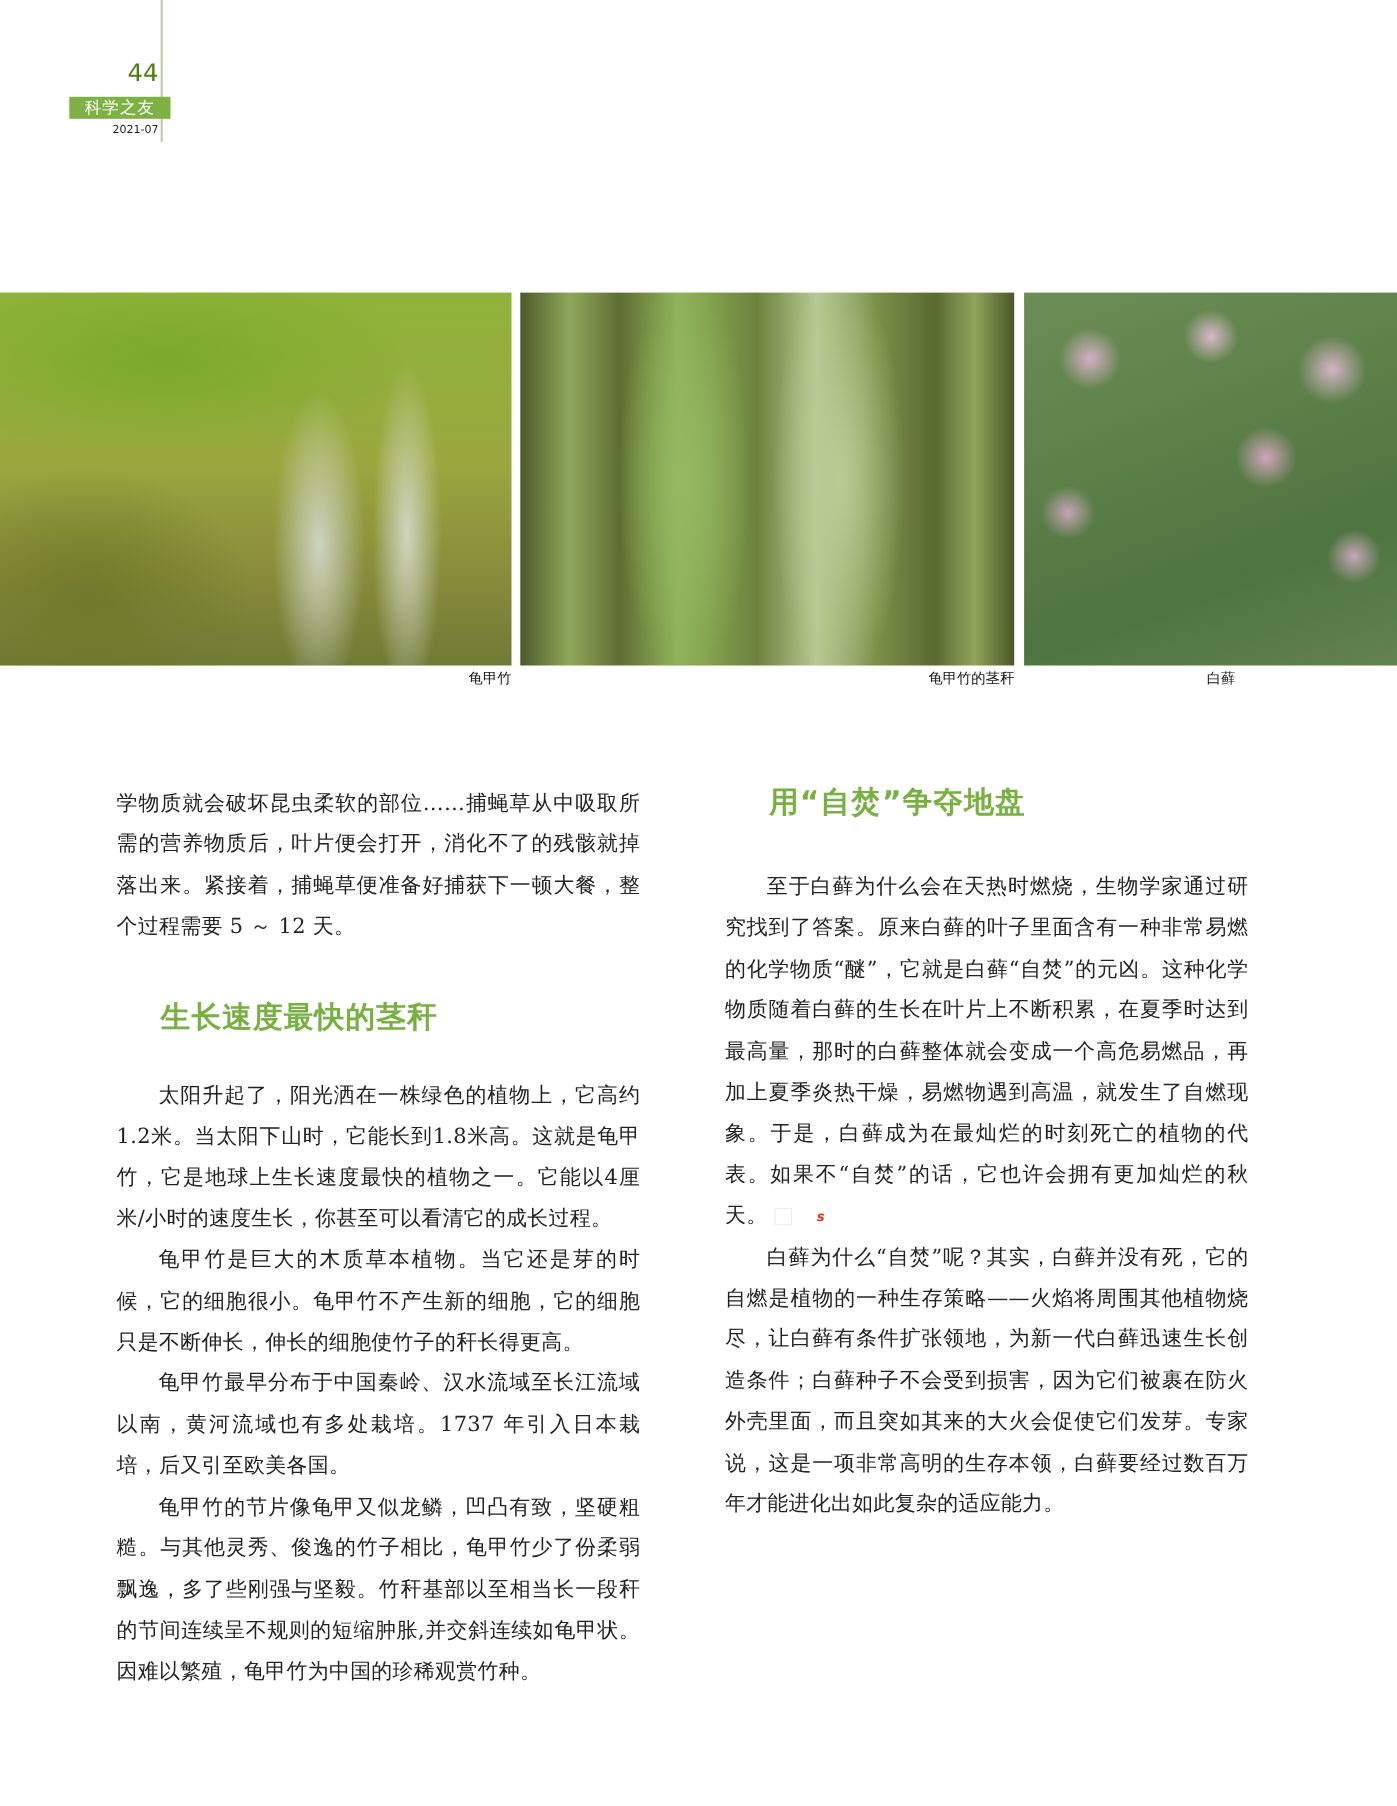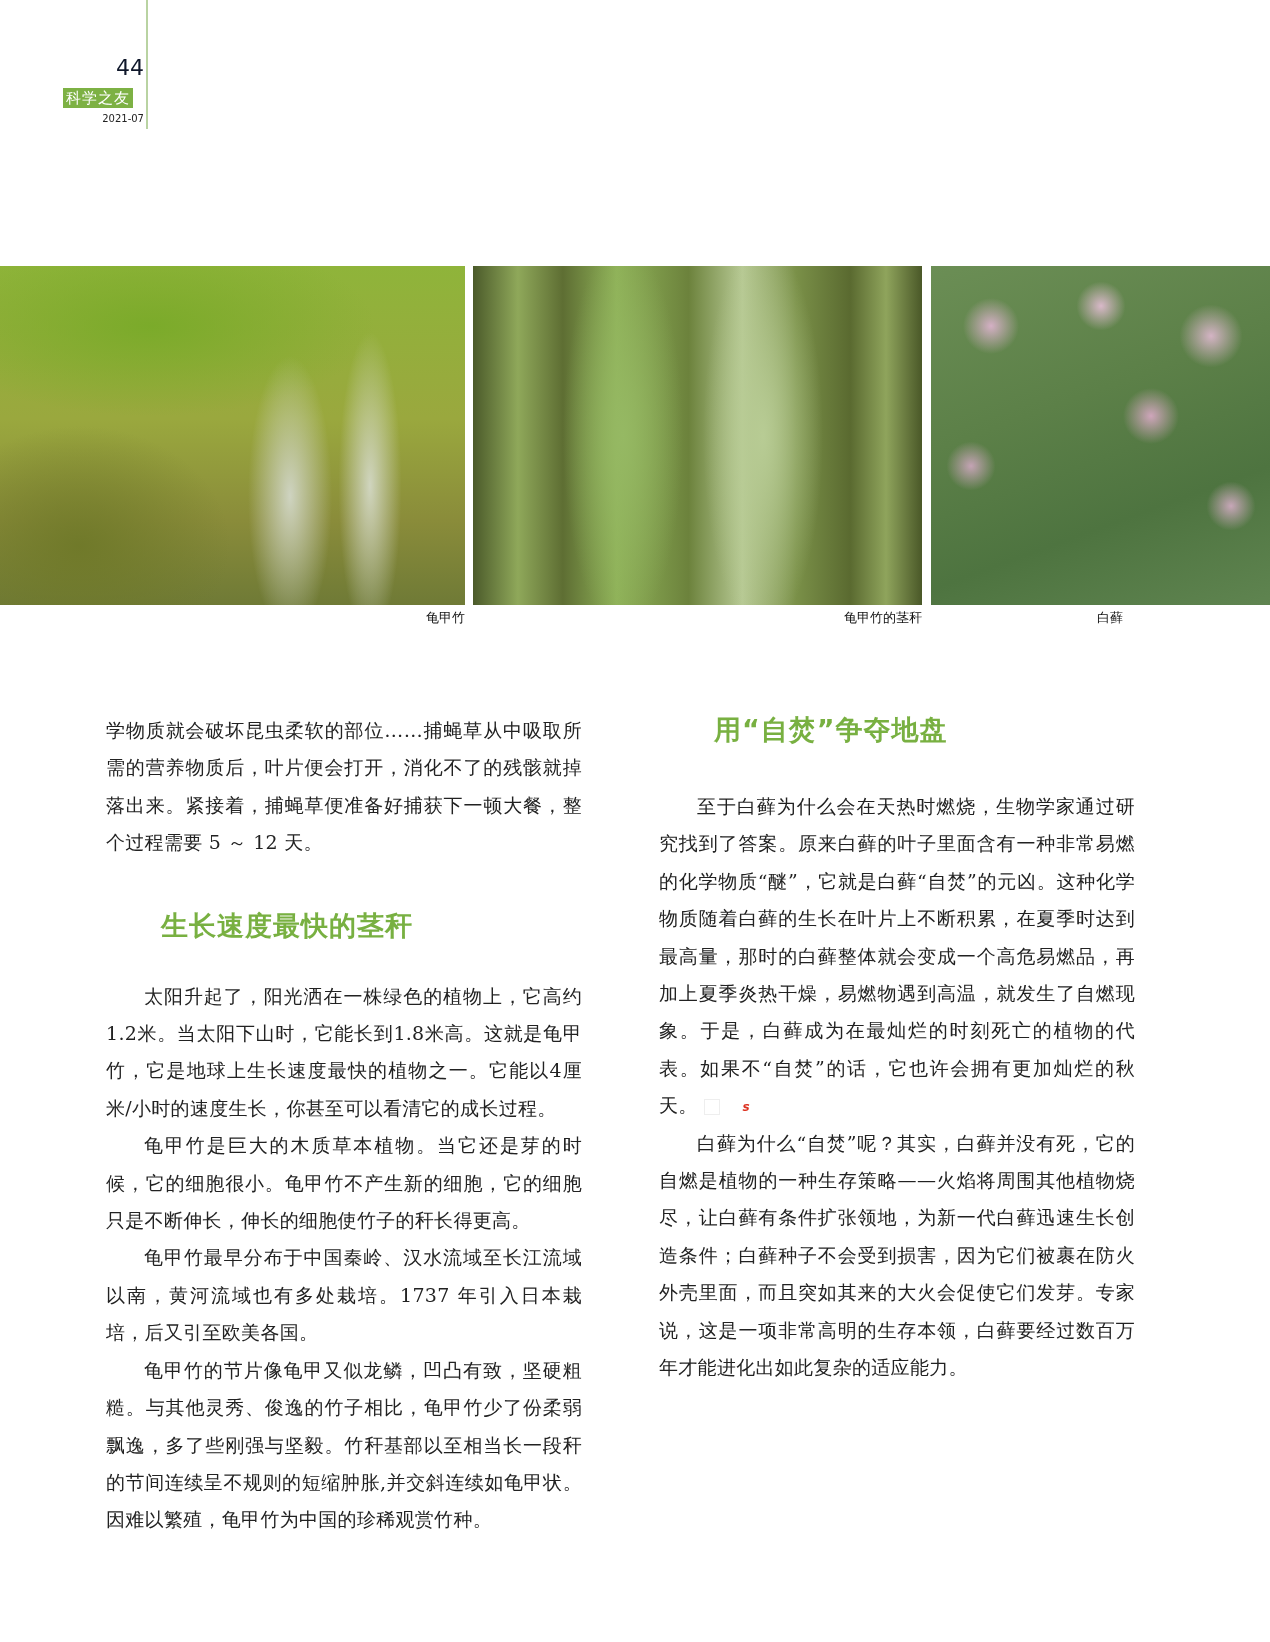--- a/index.html
+++ b/index.html
@@ -8,24 +8,24 @@
       font-family: "DejaVu Serif", "Liberation Serif", serif;
       color: #222;
     }
     .vrule {
       position: absolute; left: 146px; top: 0; width: 2px; height: 129px;
       background: #b9d3a2;
     }
     .page-no {
       position: absolute; right: calc(1270px - 144px); top: 56px;
       font-family: "DejaVu Sans", "Liberation Sans", sans-serif;
-      font-size: 22px; color: #0f172a; text-align: right; line-height: 24px;
+      font-size: 22px; color: #4d7c0f; text-align: right; line-height: 24px;
     }
     .mag-tag {
-      position: absolute; left: 63px; top: 88px; width: 70px; height: 20px;
+      position: absolute; left: 63px; top: 88px; width: 92px; height: 20px;
       background: #7db144; color: #fff;
       font-family: "DejaVu Sans", "Liberation Sans", sans-serif;
       font-size: 15px; line-height: 20px; text-align: center; letter-spacing: 1px;
     }
     .issue-date {
       position: absolute; right: calc(1270px - 144px); top: 110px;
       font-family: "DejaVu Sans", "Liberation Sans", sans-serif;
       font-size: 10px; line-height: 18px; color: #222;
     }
     .photo {
@@ -70,21 +70,21 @@
     .col { position: absolute; width: 476px; }
     .col-left { left: 106px; top: 712px; }
     .col-right { left: 659px; top: 712px; }
 
     .para {
       margin: 0; font-size: 19px; line-height: 37.4px;
       text-align: justify; text-justify: inter-ideograph; letter-spacing: 0.3px;
     }
     .indent { text-indent: 2em; }
     .heading {
-      margin: 15px; color: #78b041; font-weight: bold;
+      margin: 0; color: #78b041; font-weight: bold;
       font-family: "DejaVu Sans", "Liberation Sans", sans-serif;
       font-size: 27px; line-height: 36px; letter-spacing: 1px;
     }
     .col-left .heading { padding-left: 40px; margin-top: 46px; margin-bottom: 34px; }
     .col-right .heading { padding-left: 40px; margin-top: 0px; margin-bottom: 40px; }
     .end-mark {
       display: inline-block; width: 14px; height: 14px; margin-left: 6px;
       background: #fff; border: 1px solid #eee; color: #d32; font-size: 12px;
       line-height: 14px; text-align: center; font-weight: bold; font-style: italic;
       vertical-align: middle;

